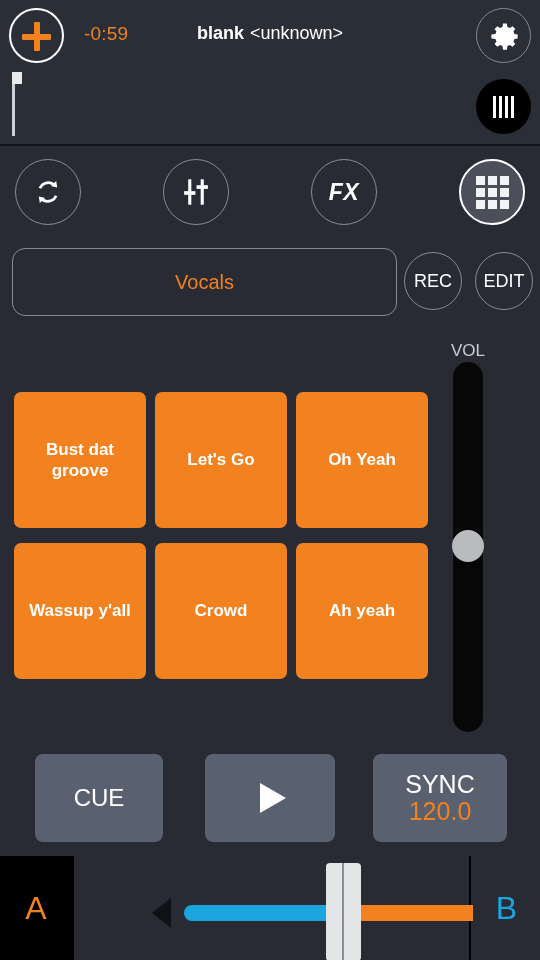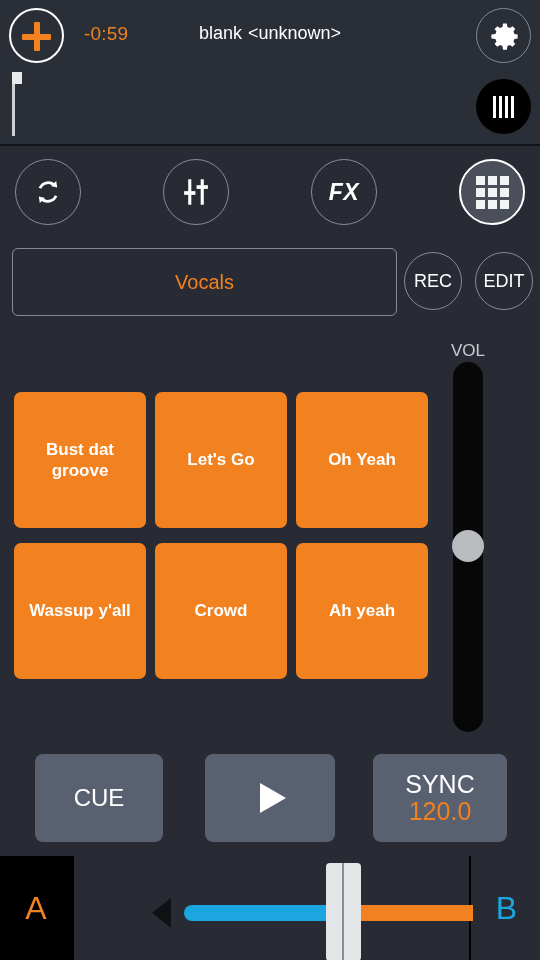--- a/index.html
+++ b/index.html
@@ -37,21 +37,21 @@
     width: 6px; height: 29px; background: #f2811f; border-radius: 1px;
   }
   .time-remaining {
     position: absolute; left: 84px; top: 23px;
     font-size: 19px; color: #f2811f; letter-spacing: 0.2px;
   }
   .track-title {
     position: absolute; left: 0; top: 23px; width: 540px;
     text-align: center; font-size: 18px; color: #ffffff;
   }
-  .track-title .t-name { font-weight: normal; margin-top: 6px; }
+  .track-title .t-name { font-weight: bold; margin-top: 6px; }
   .track-title .t-artist { font-weight: normal; margin-left: 6px; }
   .gear-btn {
     position: absolute; left: 476px; top: 8px;
     width: 55px; height: 55px; border-radius: 50%;
     border: 1.5px solid #848a95; background: transparent;
   }
   .gear-btn svg { position: absolute; left: 10px; top: 10px; }
   .bars-btn {
     position: absolute; left: 476px; top: 79px;
     width: 55px; height: 55px; border-radius: 50%;
@@ -98,21 +98,21 @@
     display: grid; grid-template-columns: repeat(3, 9px);
     grid-template-rows: repeat(3, 9px); gap: 3px;
   }
   .grid-icon i { display: block; background: #f2f3f4; }
 
   
   .deck-row { position: absolute; left: 0; top: 248px; width: 540px; height: 70px; }
   .deck-name {
     position: absolute; left: 12px; top: 0;
     width: 385px; height: 68px;
-    border: 1.5px solid #868c97; border-radius: 6px;
+    border: 1.5px solid #868c97; border-radius: 13px;
     display: flex; align-items: center; justify-content: center;
     color: #f2811f; font-size: 20px; background: transparent;
   }
   .round-btn {
     position: absolute; top: 4px;
     width: 58px; height: 58px; border-radius: 50%;
     border: 1.5px solid #868c97; background: transparent;
     display: flex; align-items: center; justify-content: center;
     color: #ffffff; font-size: 18px;
   }

